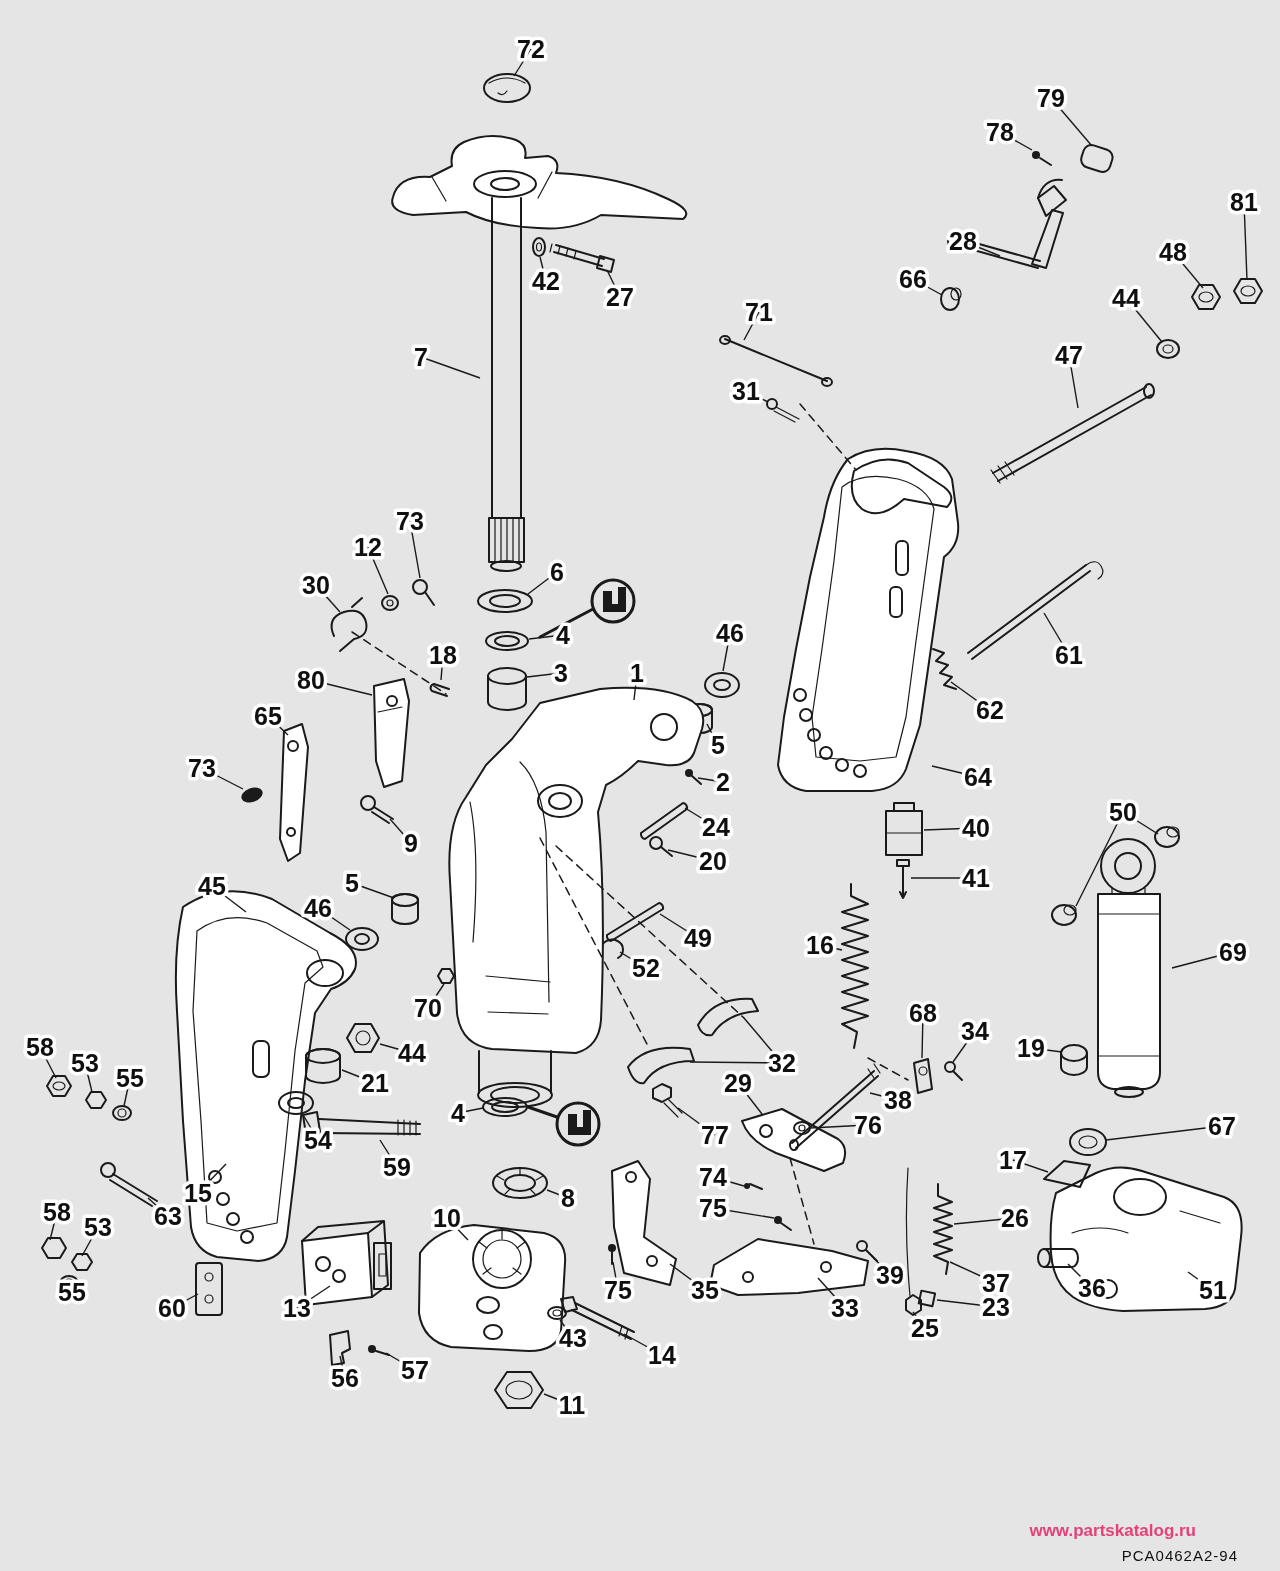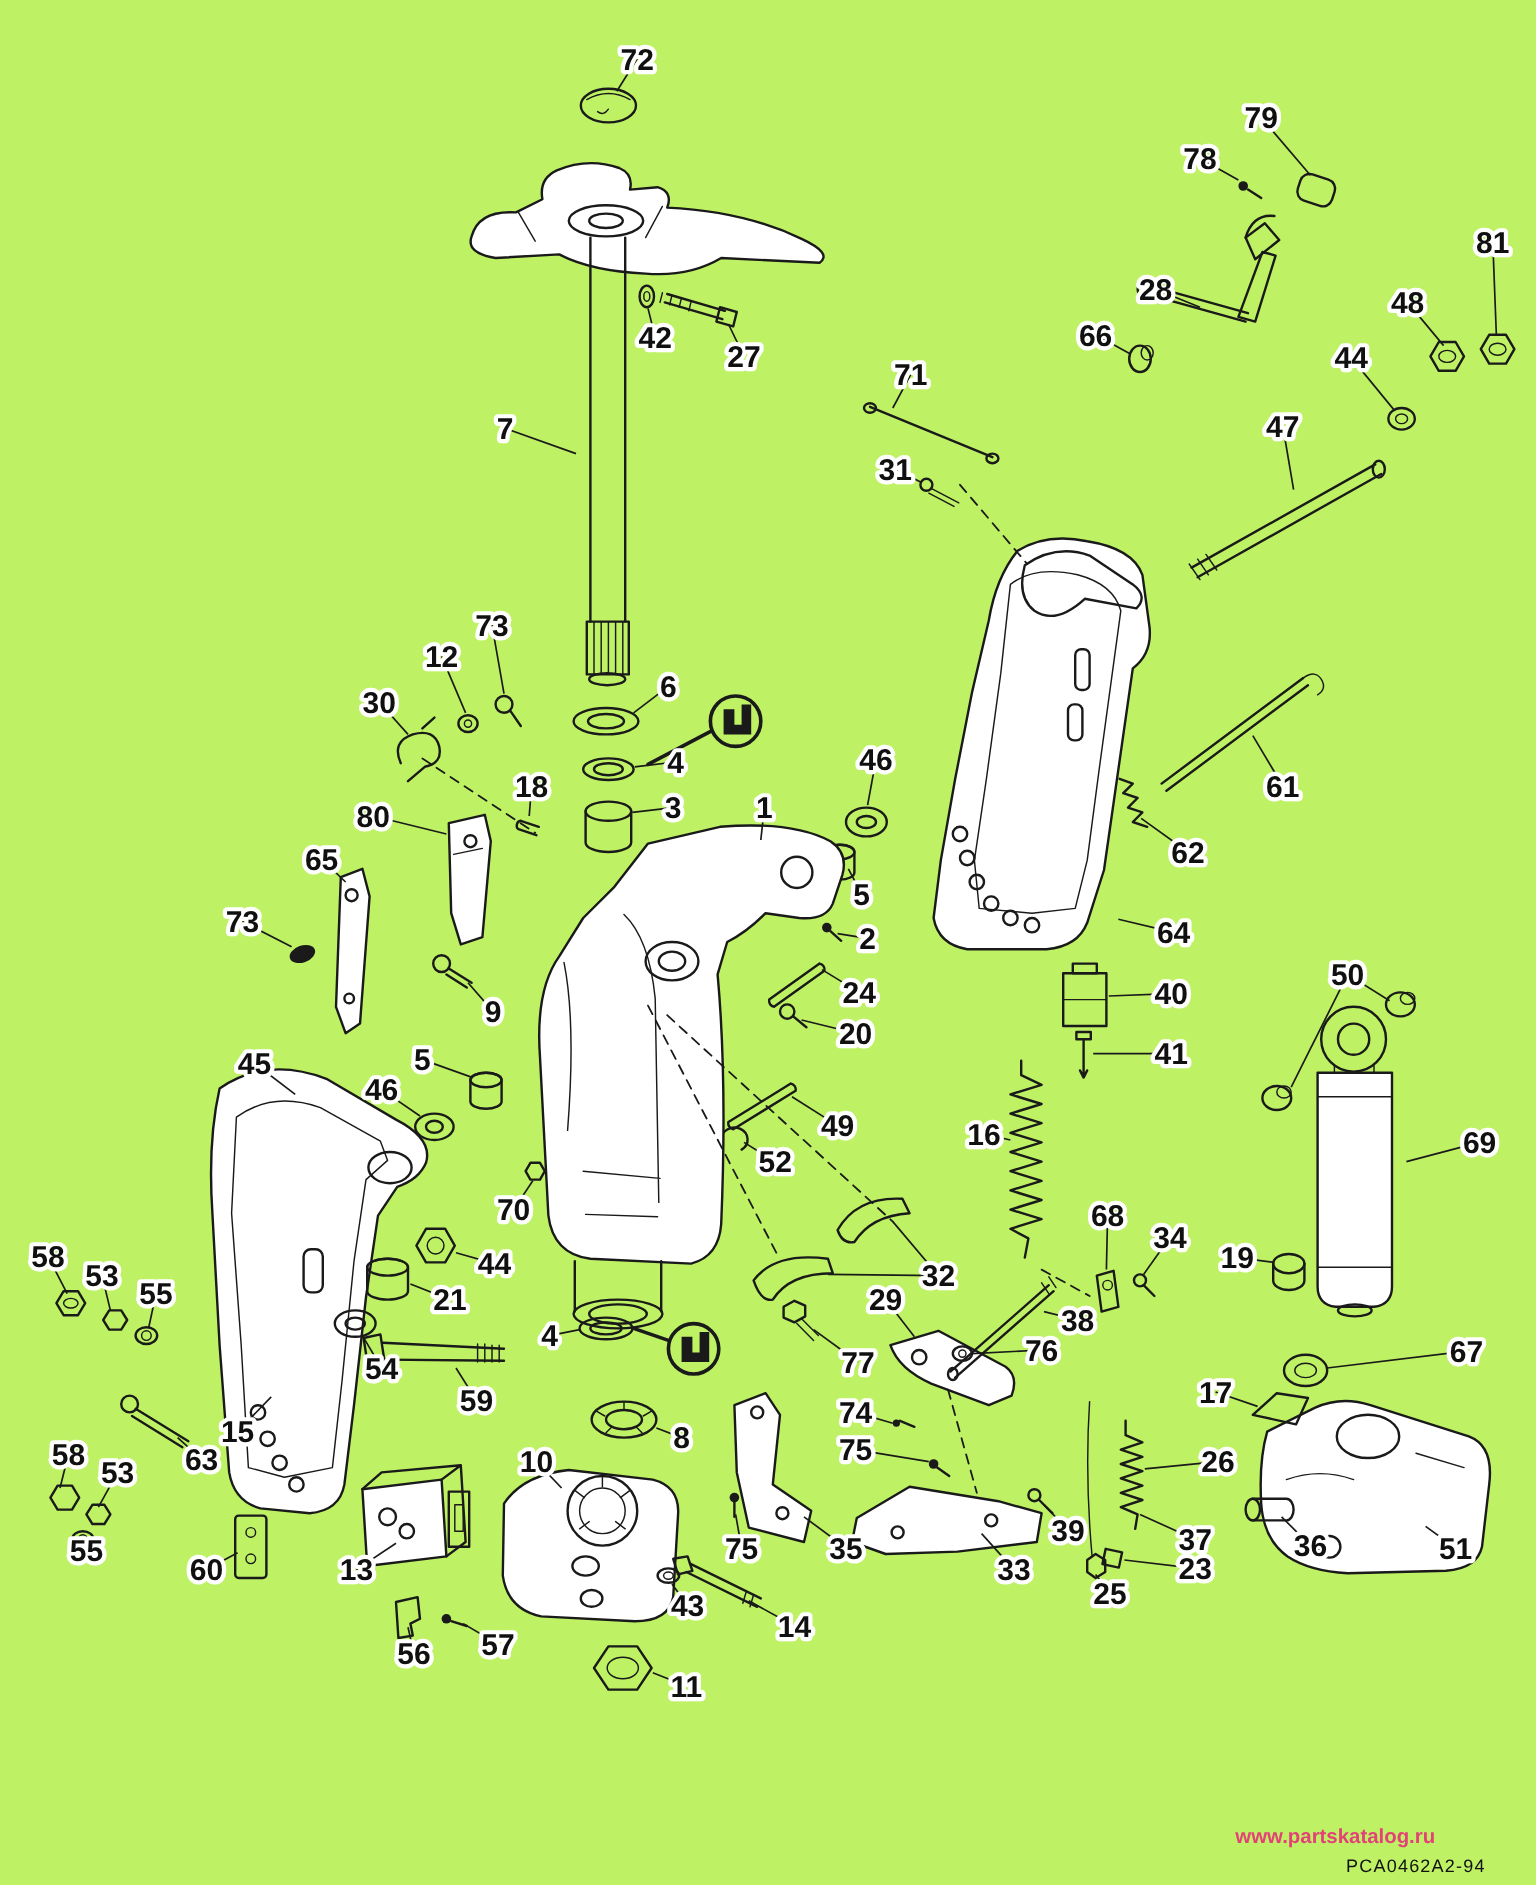--- a/index.html
+++ b/index.html
@@ -1,16 +1,16 @@
 <!DOCTYPE html>
 <html><head>
 <meta charset="utf-8">
 <style>
   html,body{margin:0;padding:0;background:#fff;}
-  .canvas{position:relative;width:1280px;height:1571px;background:#bef264;overflow:hidden;
+  .canvas{position:relative;width:1280px;height:1571px;background:#e5e5e5;overflow:hidden;
           font-family:"Liberation Sans",sans-serif;}
   svg.diagram{position:absolute;left:0;top:0;}
   
   .art *{fill:none;stroke:#1a1a1a;stroke-width:2;stroke-linecap:round;stroke-linejoin:round;}
   .art .thin{stroke-width:1.2;}
   .art .blk{fill:#1a1a1a;stroke:none;}
   .art .wfill{fill:#ffffff;}
   .art .dash path{stroke-dasharray:8 6;stroke-width:1.5;}
   
   .plabel{font-family:"Liberation Sans",sans-serif;font-size:25px;font-weight:700;fill:#101010;

